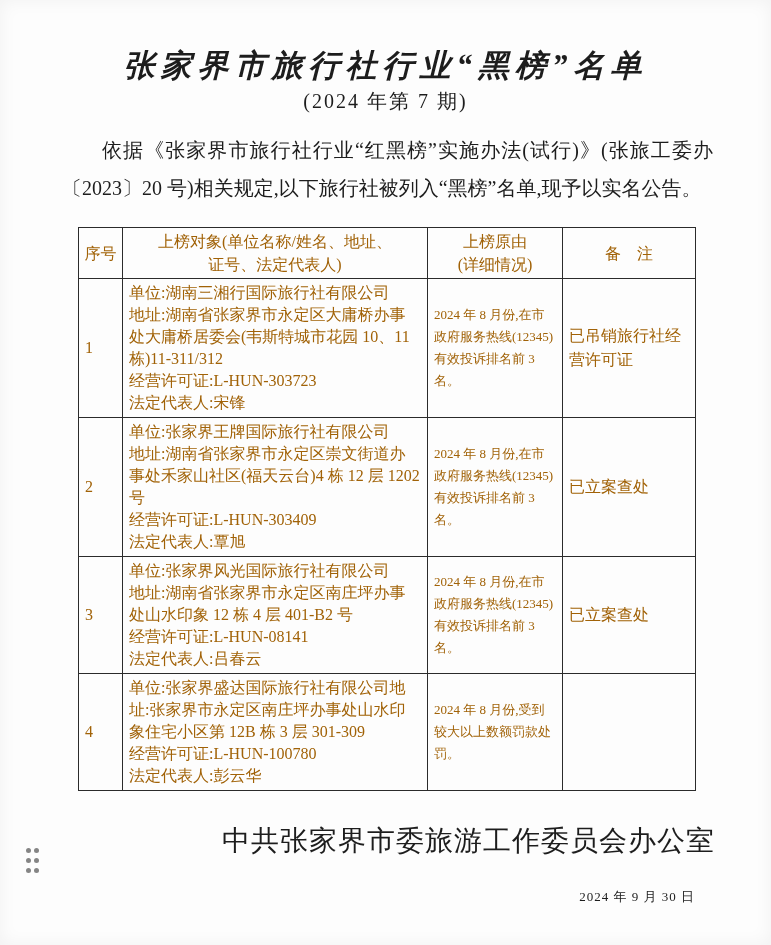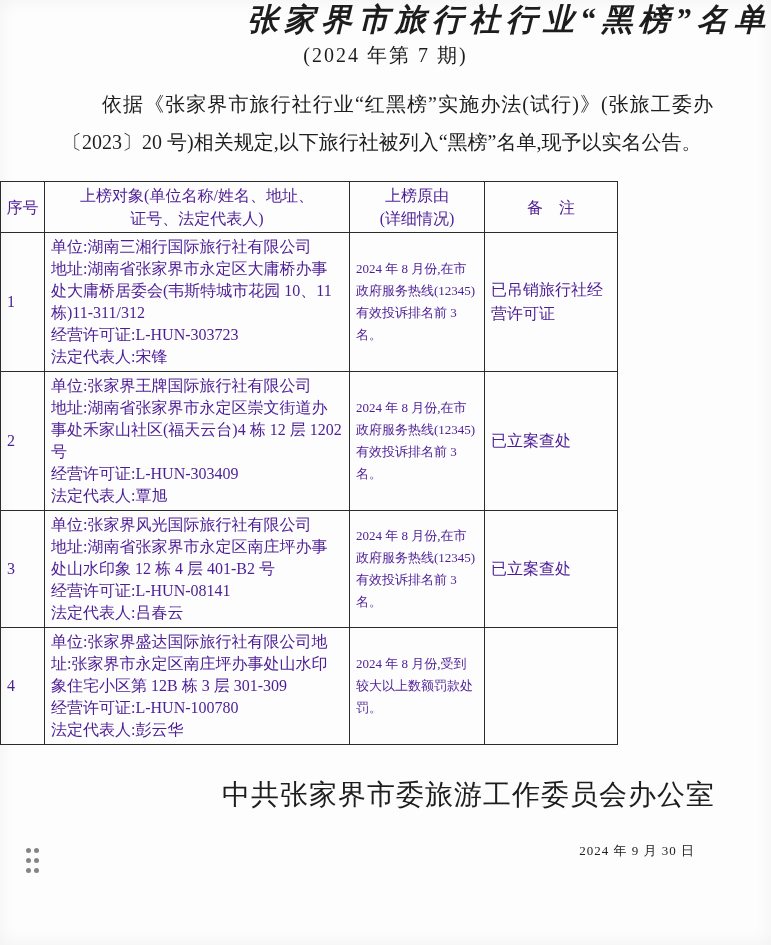--- a/index.html
+++ b/index.html
@@ -7,47 +7,49 @@
     position:relative;
     width:771px;height:945px;
     margin:0;
     background:#fdfdfd;
     color:#1d1d1d;
     font-family:"Liberation Serif","DejaVu Serif",serif;
     overflow:hidden;
     box-shadow:inset 0 0 18px rgba(0,0,0,0.05);
   }
   .doc-title{
-    text-align:right;
+    padding-top:46px;
+    text-align:center;
     font-size:31px;
     font-weight:bold;
     font-style:italic;
     letter-spacing:6px;
     line-height:1.3;
   }
   .doc-issue{
     margin-top:2px;
     text-align:center;
     font-size:20px;
     letter-spacing:2px;
   }
   .doc-intro{
     margin:16px 58px 0 62px;
     font-size:20px;
     line-height:38px;
     text-indent:2em;
     text-align:justify;
   }
   table.blacklist{
+    margin-left:78px;
     margin-top:20px;
     width:617px;
     border-collapse:collapse;
     table-layout:fixed;
     font-size:16px;
-    color:#4c1d95;
+    color:#a16207;
   }
   table.blacklist th,
   table.blacklist td{
     border:1px solid #2b2b2b;
     vertical-align:middle;
     padding:3px 6px;
     box-sizing:border-box;
     overflow:hidden;
   }
   table.blacklist thead tr{height:49px;}

